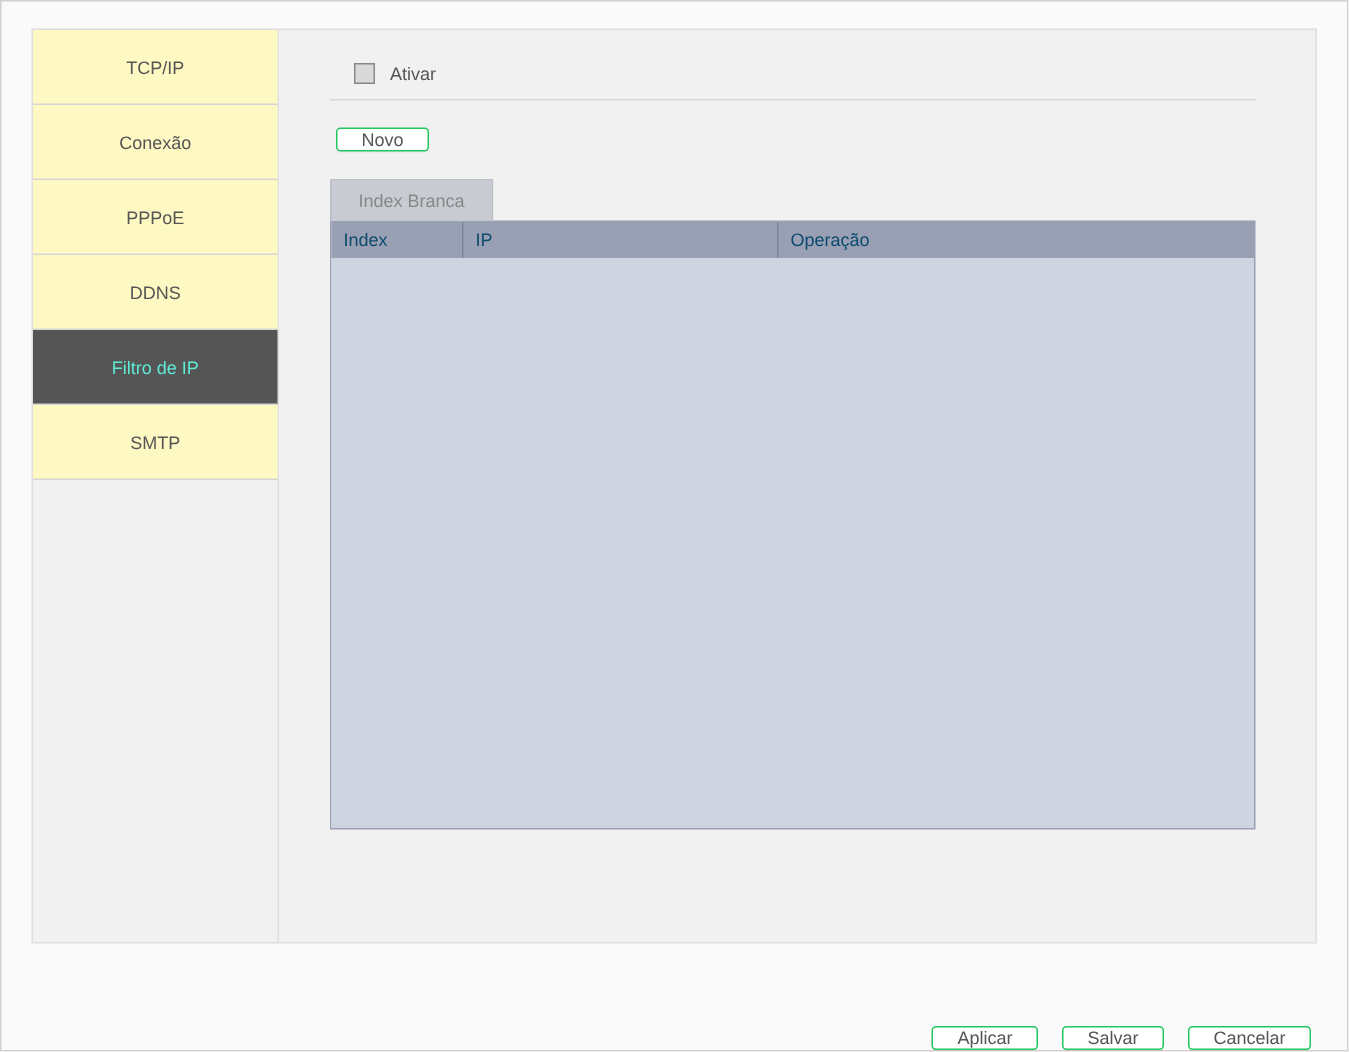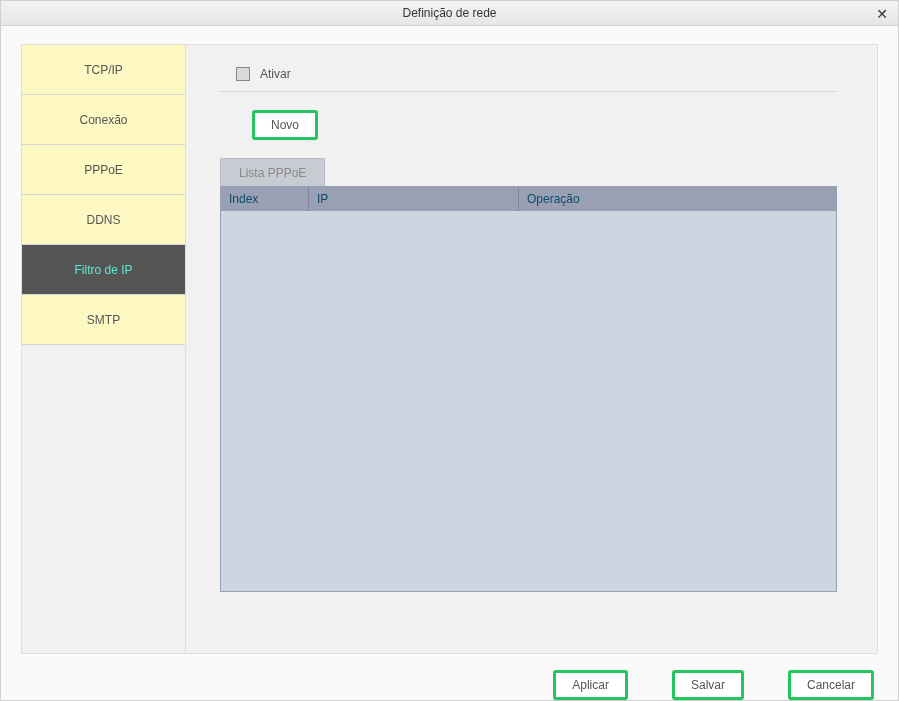--- a/index.html
+++ b/index.html
@@ -12,41 +12,37 @@
   .panel { width:100%; height:610px; background:#f1f1f1; border:1px solid #dedede; display:flex; }
   .sidebar { width:164px; height:100%; border-right:1px solid #dedede; }
   .side-item { height:50px; display:flex; align-items:center; justify-content:center; border-bottom:1px solid #d5d5d5; background:#fef9c3; color:#555; cursor:pointer; position:relative; }
   .side-item.active { background:#555555; color:#5eead4; }
   .side-item.active::after{ content:""; position:absolute; right:-8px; top:50%; margin-top:-8px; border:8px solid transparent; border-left-color:#555555; }
   .content { flex:1; padding:22px 40px 22px 34px; position:relative; }
   .row-activate { display:flex; align-items:center; margin-bottom:10px;margin-left:16px; }
   .chk { width:14px; height:14px; border:1px solid #888; background:#d9d9d9; margin-right:10px; cursor:pointer; }
   .row-activate-label { color:#555; font-size:12px; }
   .hr { height:1px; background:#d8d8d8; margin:10px 0 18px 0; }
-  .btn { display:inline-flex; align-items:center; justify-content:center; height:30px; padding:0 16px; background:#fff; border:3px solid #22c55e; border-radius:3px; color:#555; font-size:12px; cursor:pointer; box-shadow:0 1px 0 rgba(0,0,0,.03);margin-left:28px; }
+  .btn { display:inline-flex; align-items:center; justify-content:center; height:16px; padding:0 16px; background:#fff; border:1px solid #22c55e; border-radius:3px; color:#555; font-size:12px; cursor:pointer; box-shadow:0 1px 0 rgba(0,0,0,.03); }
   .novo-row { margin-bottom:18px; padding-left:4px;}
   .tab-strip { display:flex; }
   .tab { height:28px; padding:0 18px; display:flex; align-items:center; background:#c9cbd3; border:1px solid #b9bcc7; border-bottom:none; color:#888; font-size:12px; cursor:pointer; border-top-left-radius:2px; border-top-right-radius:2px;}
   .table-wrap { border:1px solid #9aa0b4; }
   .table-head { display:flex; height:24px; background:#9aa0b4; }
   .th { display:flex; align-items:center; padding-left:8px; color:#0c4a6e; font-size:12px; border-right:1px solid #7e859d; }
   .th.index { width:88px; }
   .th.ip { width:210px; }
   .th.op { flex:1; border-right:none;text-align:center; }
   .table-body { height:380px; background:#cfd4e1; }
   .footer { height:40px; display:flex; align-items:flex-end; justify-content:flex-end; padding:0 24px; gap:16px;}
 </style>
 </head>
 <body>
 
 <div class="window">
-  <div class="titlebar">
-    <span class="titlebar-title">Definição de rede</span>
-    <span class="close-btn">✕</span>
-  </div>
 
   <div class="body">
     <div class="panel">
 
       <div class="sidebar">
         <div class="side-item">
             <span>TCP/IP</span>
           </div>
         <div class="side-item">
             <span>Conexão</span>
@@ -70,21 +66,21 @@
           <span class="chk"></span>
           <span class="row-activate-label">Ativar</span>
         </div>
         <div class="hr"></div>
 
         <div class="novo-row">
           <span class="btn">Novo</span>
         </div>
 
         <div class="tab-strip">
-          <div class="tab">Lista PPPoE</div>
+          <div class="tab">Index Branca</div>
         </div>
         <div class="table-wrap">
           <div class="table-head">
             <div class="th index">Index</div>
             <div class="th ip">IP</div>
             <div class="th op">Operação</div>
           </div>
           <div class="table-body"></div>
         </div>
       </div>

